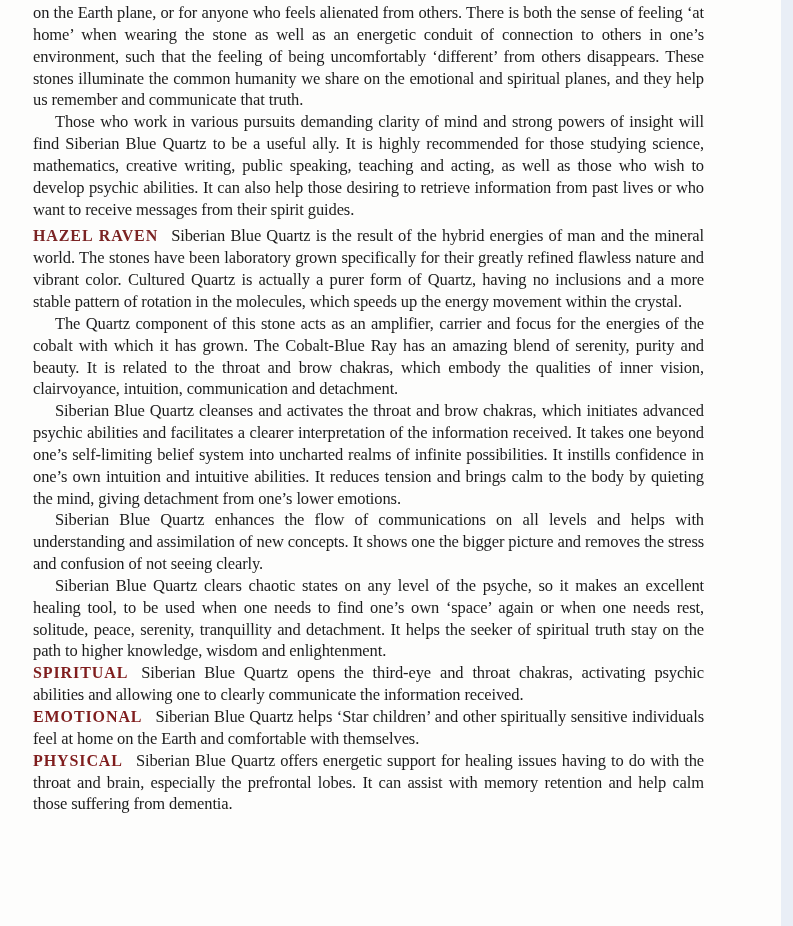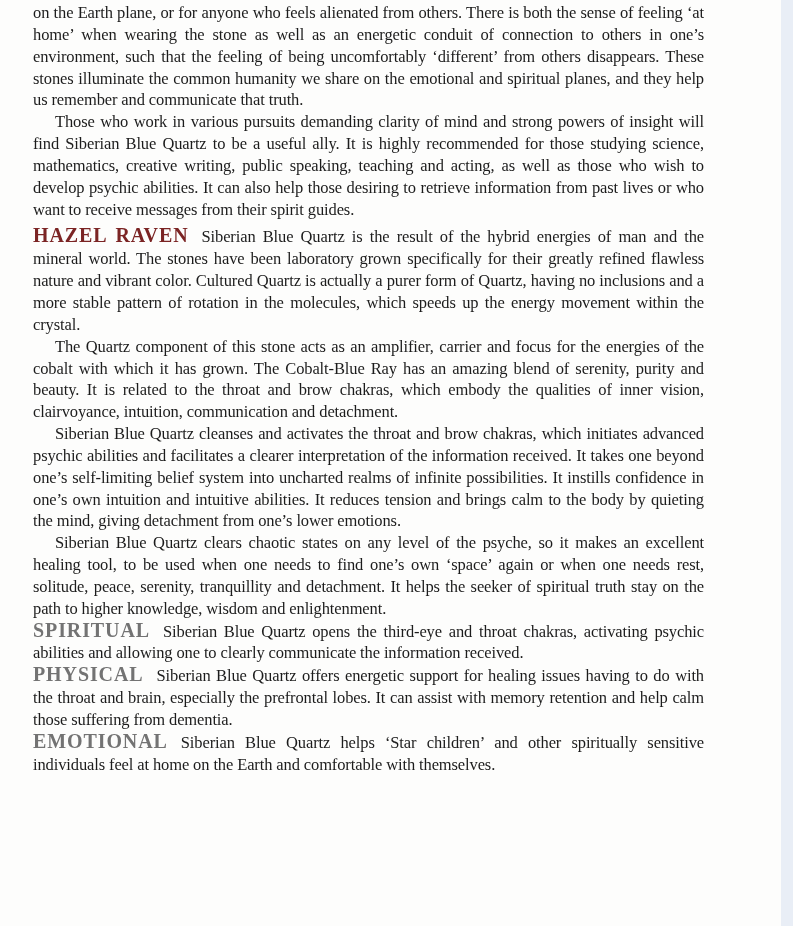--- a/index.html
+++ b/index.html
@@ -46,48 +46,49 @@
     text-indent: 22px;
   }
   p.gap-before {
     margin-top: 5px;
   }
   p.justify-last {
     text-align-last: justify;
   }
   .hdr {
     font-weight: bold;
-    font-size: 20px;
+    font-size: 16px;
     letter-spacing: 0.9px;
     padding-right: 13px;
     white-space: nowrap;
   }
   .hdr-author { color: #7b2424; }
-  .hdr-section { color: #737373; }
+  .hdr-section { color: #7f1d1d; }
 </style>
 </head>
 <body>
 
 <div class="page" style="background: rgb(253, 253, 252);">
   <div class="text-block" id="text-block" style="color: rgb(28, 28, 28);">
   <p><span>on the Earth plane, or for anyone who feels alienated from others. There is both the sense of feeling ‘at home’ when wearing the stone as well as an energetic conduit of connection to others in one’s environment, such that the feeling of being uncomfortably ‘different’ from others disappears. These stones illuminate the common humanity we share on the emotional and spiritual planes, and they help us remember and communicate that truth.</span></p>
 
   <p class="indent"><span>Those who work in various pursuits demanding clarity of mind and strong powers of insight will find Siberian Blue Quartz to be a useful ally. It is highly recommended for those studying science, mathematics, creative writing, public speaking, teaching and acting, as well as those who wish to develop psychic abilities. It can also help those desiring to retrieve information from past lives or who want to receive messages from their spirit guides.</span></p>
 
 
   <p class="gap-before"><span class="hdr hdr-author">HAZEL RAVEN</span><span>Siberian Blue Quartz is the result of the hybrid energies of man and the mineral world. The stones have been laboratory grown specifically for their greatly refined flawless nature and vibrant color. Cultured Quartz is actually a purer form of Quartz, having no inclusions and a more stable pattern of rotation in the molecules, which speeds up the energy movement within the crystal.</span></p>
 
   <p class="indent"><span>The Quartz component of this stone acts as an amplifier, carrier and focus for the energies of the cobalt with which it has grown. The Cobalt-Blue Ray has an amazing blend of serenity, purity and beauty. It is related to the throat and brow chakras, which embody the qualities of inner vision, clairvoyance, intuition, communication and detachment.</span></p>
 
   <p class="indent"><span>Siberian Blue Quartz cleanses and activates the throat and brow chakras, which initiates advanced psychic abilities and facilitates a clearer interpretation of the information received. It takes one beyond one’s self-limiting belief system into uncharted realms of infinite possibilities. It instills confidence in one’s own intuition and intuitive abilities. It reduces tension and brings calm to the body by quieting the mind, giving detachment from one’s lower emotions.</span></p>
 
+  <p class="indent"><span>Siberian Blue Quartz enhances the flow of communications on all levels and helps with understanding and assimilation of new concepts. It shows one the bigger picture and removes the stress and confusion of not seeing clearly.</span></p>
 
   <p class="indent"><span>Siberian Blue Quartz clears chaotic states on any level of the psyche, so it makes an excellent healing tool, to be used when one needs to find one’s own ‘space’ again or when one needs rest, solitude, peace, serenity, tranquillity and detachment. It helps the seeker of spiritual truth stay on the path to higher knowledge, wisdom and enlightenment.</span></p>
 
   <p><span class="hdr hdr-section">SPIRITUAL</span><span>Siberian Blue Quartz opens the third-eye and throat chakras, activating psychic abilities and allowing one to clearly communicate the information received.</span></p>
 
+  <p><span class="hdr hdr-section">EMOTIONAL</span><span>Siberian Blue Quartz helps ‘Star children’ and other spiritually sensitive individuals feel at home on the Earth and comfortable with themselves.</span></p>
+
   <p><span class="hdr hdr-section">PHYSICAL</span><span>Siberian Blue Quartz offers energetic support for healing issues having to do with the throat and brain, especially the prefrontal lobes. It can assist with memory retention and help calm those suffering from dementia.</span></p>
-
-  <p><span class="hdr hdr-section">EMOTIONAL</span><span>Siberian Blue Quartz helps ‘Star children’ and other spiritually sensitive individuals feel at home on the Earth and comfortable with themselves.</span></p>
 
 </div>
   <div class="edge-strip" style="background: rgb(233, 238, 246);"></div>
 </div>
 
 </body></html>

